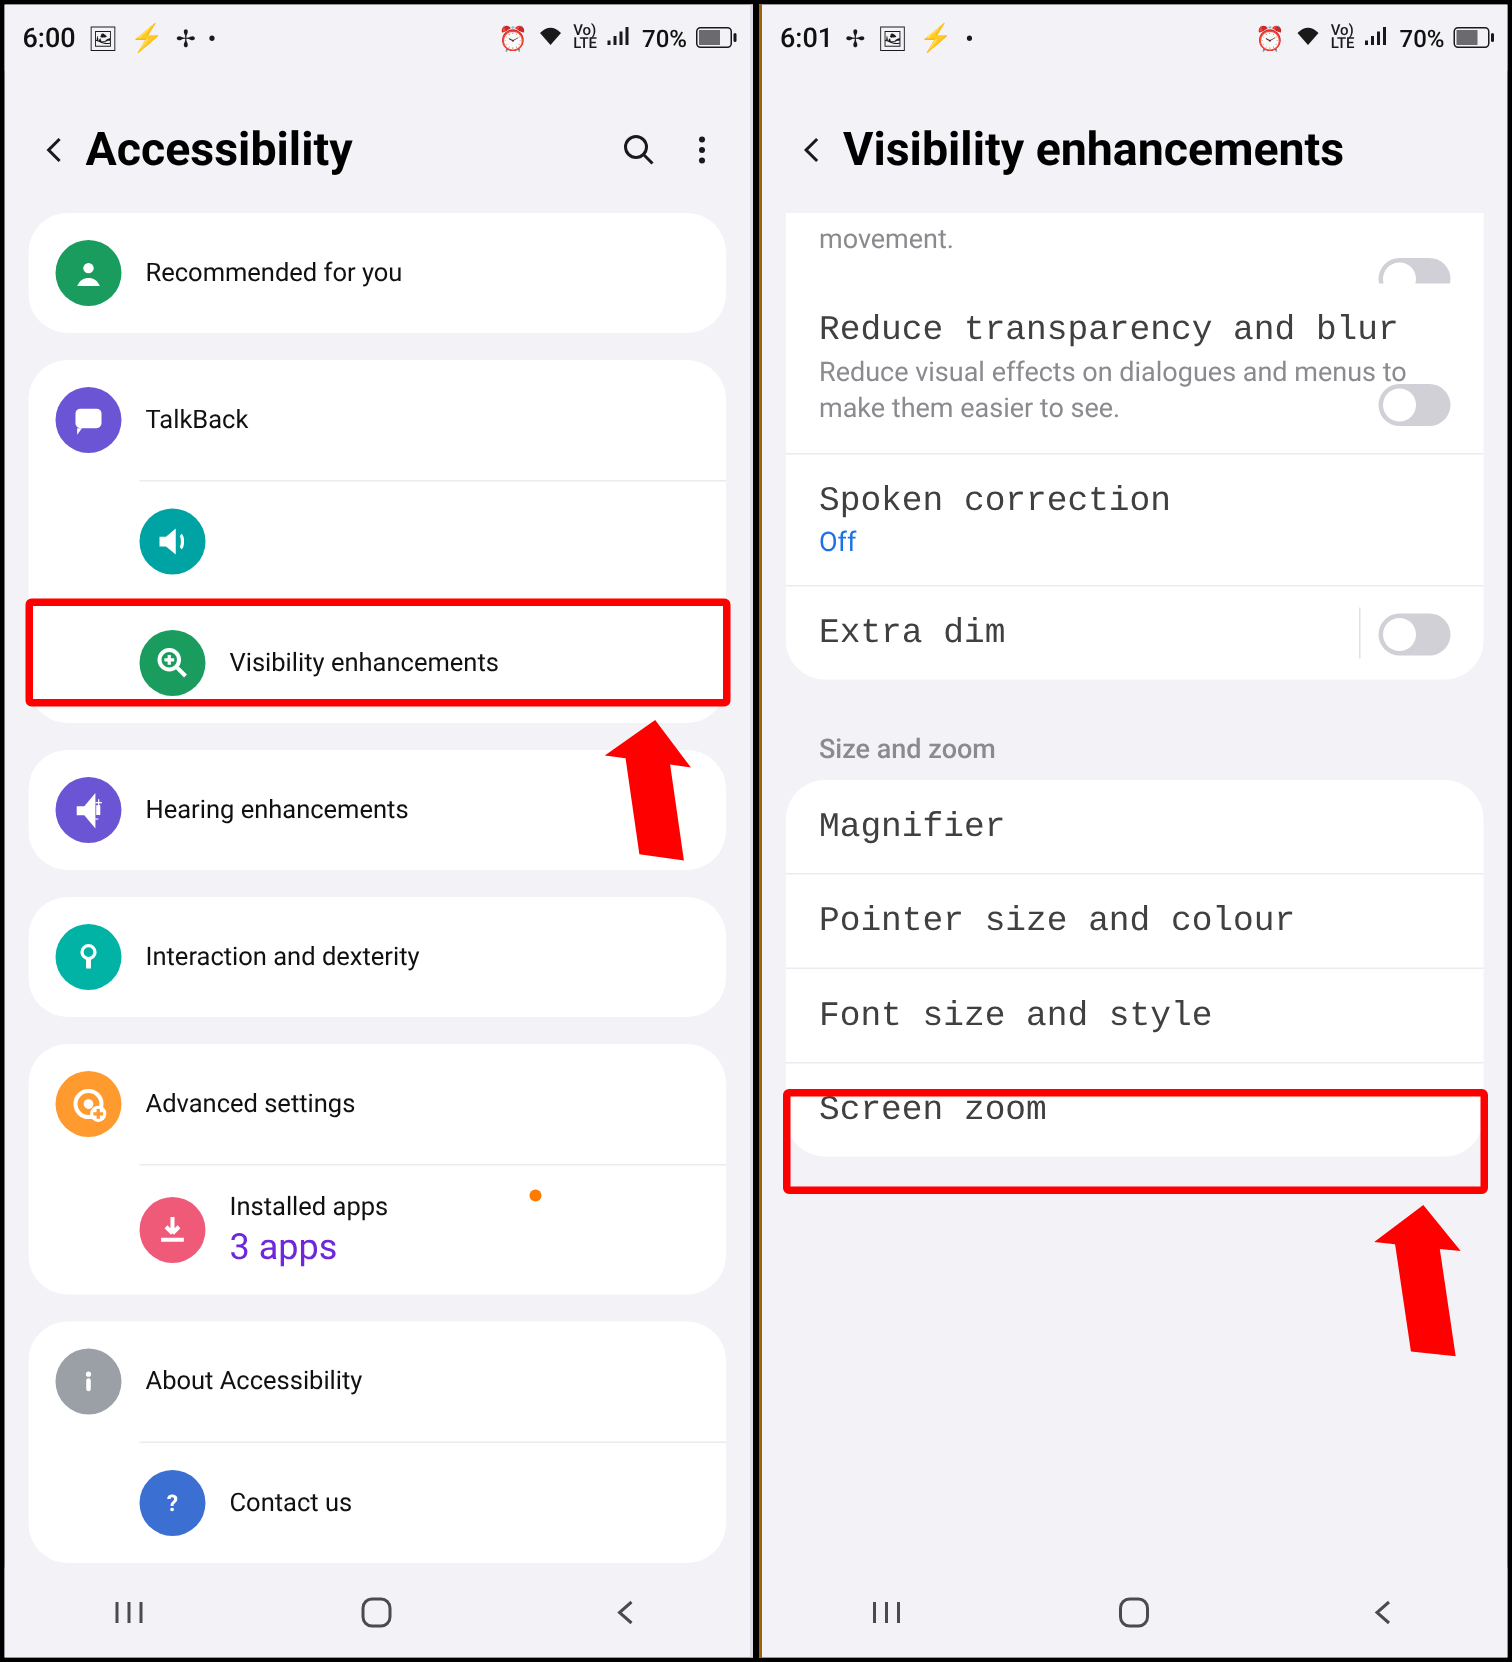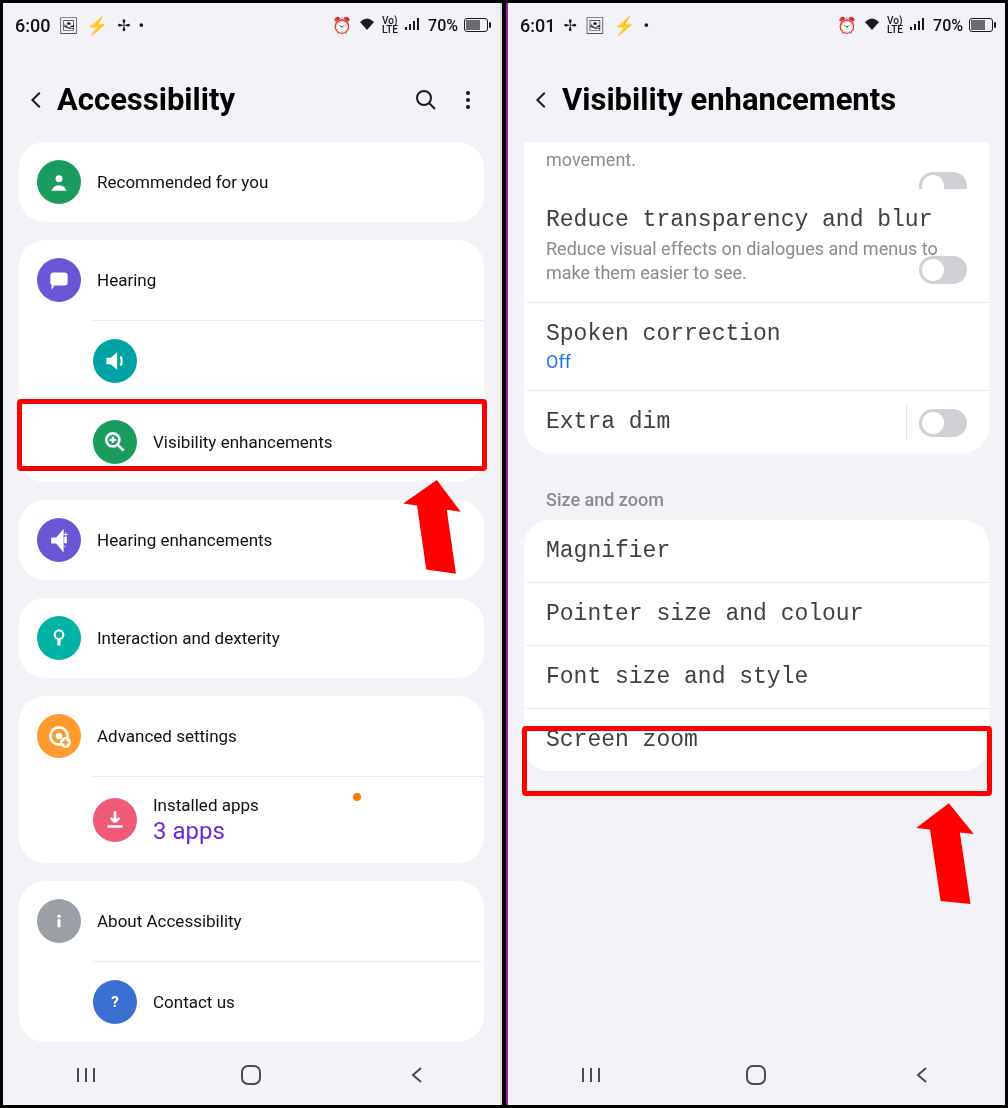--- a/index.html
+++ b/index.html
@@ -10,21 +10,21 @@
     font-family: -apple-system, "Segoe UI", Roboto, sans-serif;
   }
   .frame {
     position:absolute;
     top:3px; bottom:3px;
     width:499px;
     background:#f2f2f7;
     overflow:hidden;
   }
   #left-screen  { left:3px;   border-right:2px solid #dcd9e6; }
-  #right-screen { right:3px;  border-left:2px solid #a21caf; }
+  #right-screen { right:3px;  border-left:2px solid #a16207; }
 
   
   .status-bar {
     height:44px;
     display:flex; align-items:center;
     padding:0 12px;
     font-size:18px; font-weight:500;
     color:#111;
     background:#f2f2f7;
   }
@@ -197,21 +197,21 @@
       </div>
       <div class="card">
         <div class="row">
           <div class="app-icon" style="background:#6c55d4;color:#6c55d4">
             <svg width="26" height="26" viewBox="0 0 24 24">
               <rect x="4" y="5" width="16" height="12" rx="3" fill="#fff"></rect>
               <path d="M8 17l-3 4v-4" fill="#fff"></path>
             </svg>
           </div>
           <div class="row-text">
-            <span class="label">Hearing</span>
+            <span class="label">TalkBack</span>
           </div>
         </div>
         <div class="row">
           <div class="app-icon" style="background:#00a3a3;color:#00a3a3">
             <svg width="26" height="26" viewBox="0 0 24 24">
               <path d="M4 9v6h4l6 5V4L8 9H4z" fill="#fff"></path>
               <path d="M17 8c1.5 1 1.5 7 0 8" stroke="#fff" stroke-width="2" fill="none"></path>
             </svg>
           </div>
         </div>

